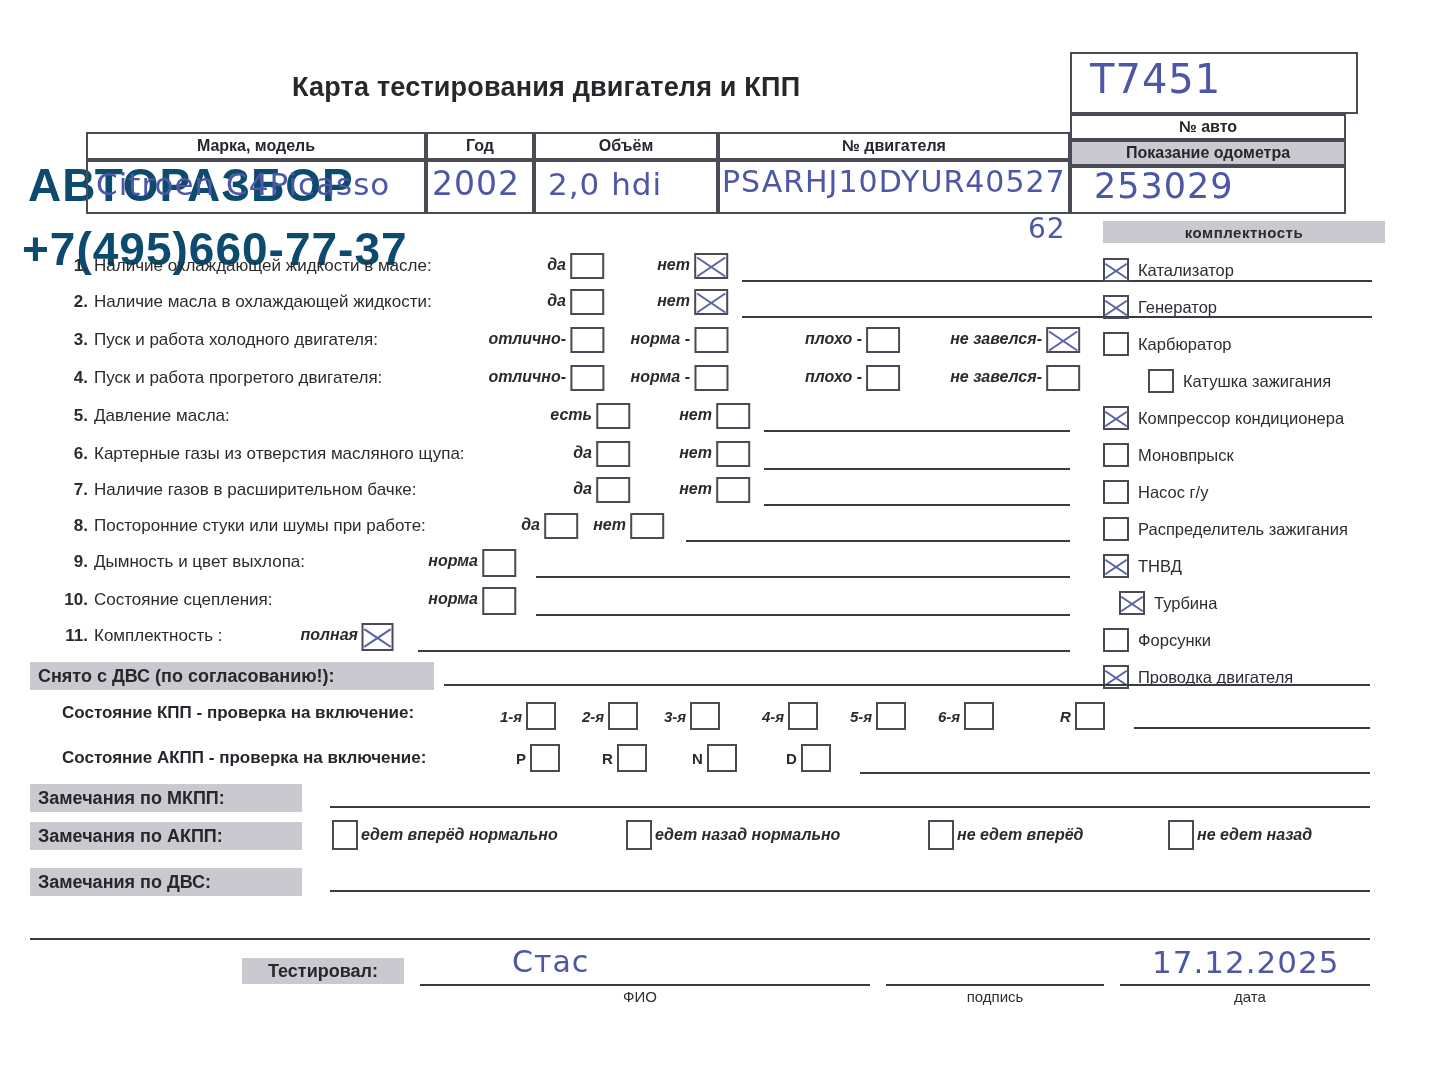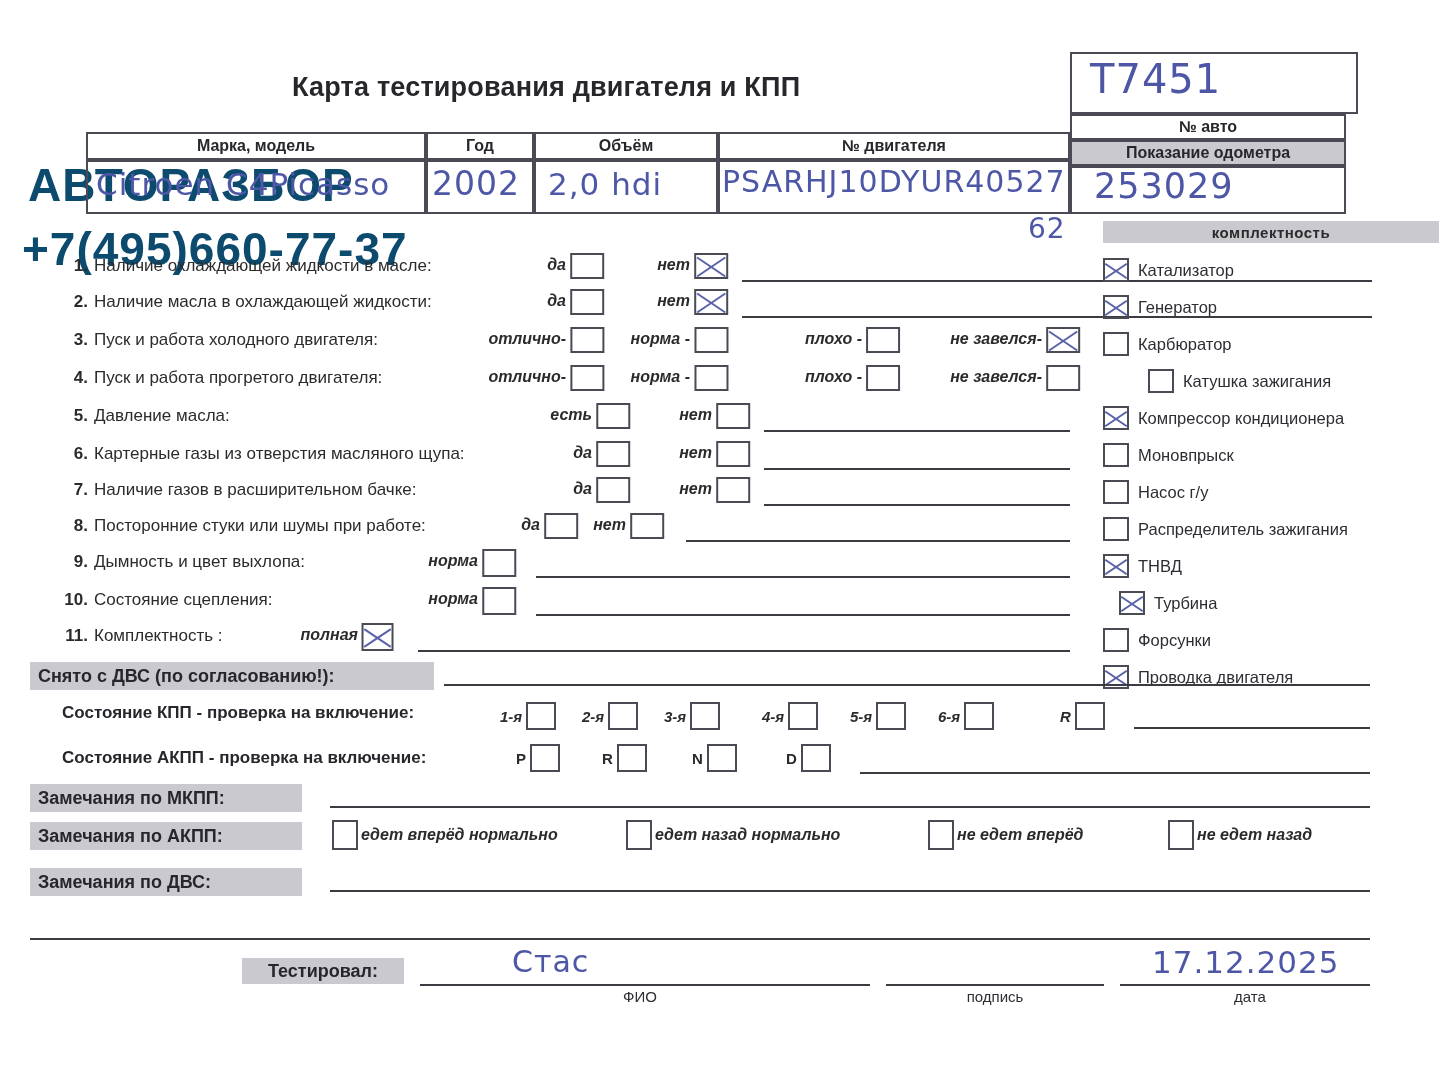--- a/index.html
+++ b/index.html
@@ -94,21 +94,21 @@
     text-align: right; font-weight: bold; font-size: 17px;
   }
   .qtext { position: absolute; left: 94px; font-size: 17px; }
 
   .opt { position: absolute; display: flex; align-items: center; gap: 5px; }
   .opt .t { font-style: italic; font-weight: bold; font-size: 16px; }
 
   
   #comp-head {
     position: absolute; left: 1103px; top: 221px;
-    width: 336px; height: 22px;
+    width: 282px; height: 22px;
     background: #c9c9cf;
     display: flex; align-items: center; justify-content: center;
     font-weight: bold; font-size: 15px; letter-spacing: .5px;
   }
   .comp-item { position: absolute; left: 1103px; display: flex; align-items: center; gap: 9px; }
   .comp-item .cl { font-size: 16.5px; color: #2d2d34; }
 
   
   .sec-label {
     position: absolute;

